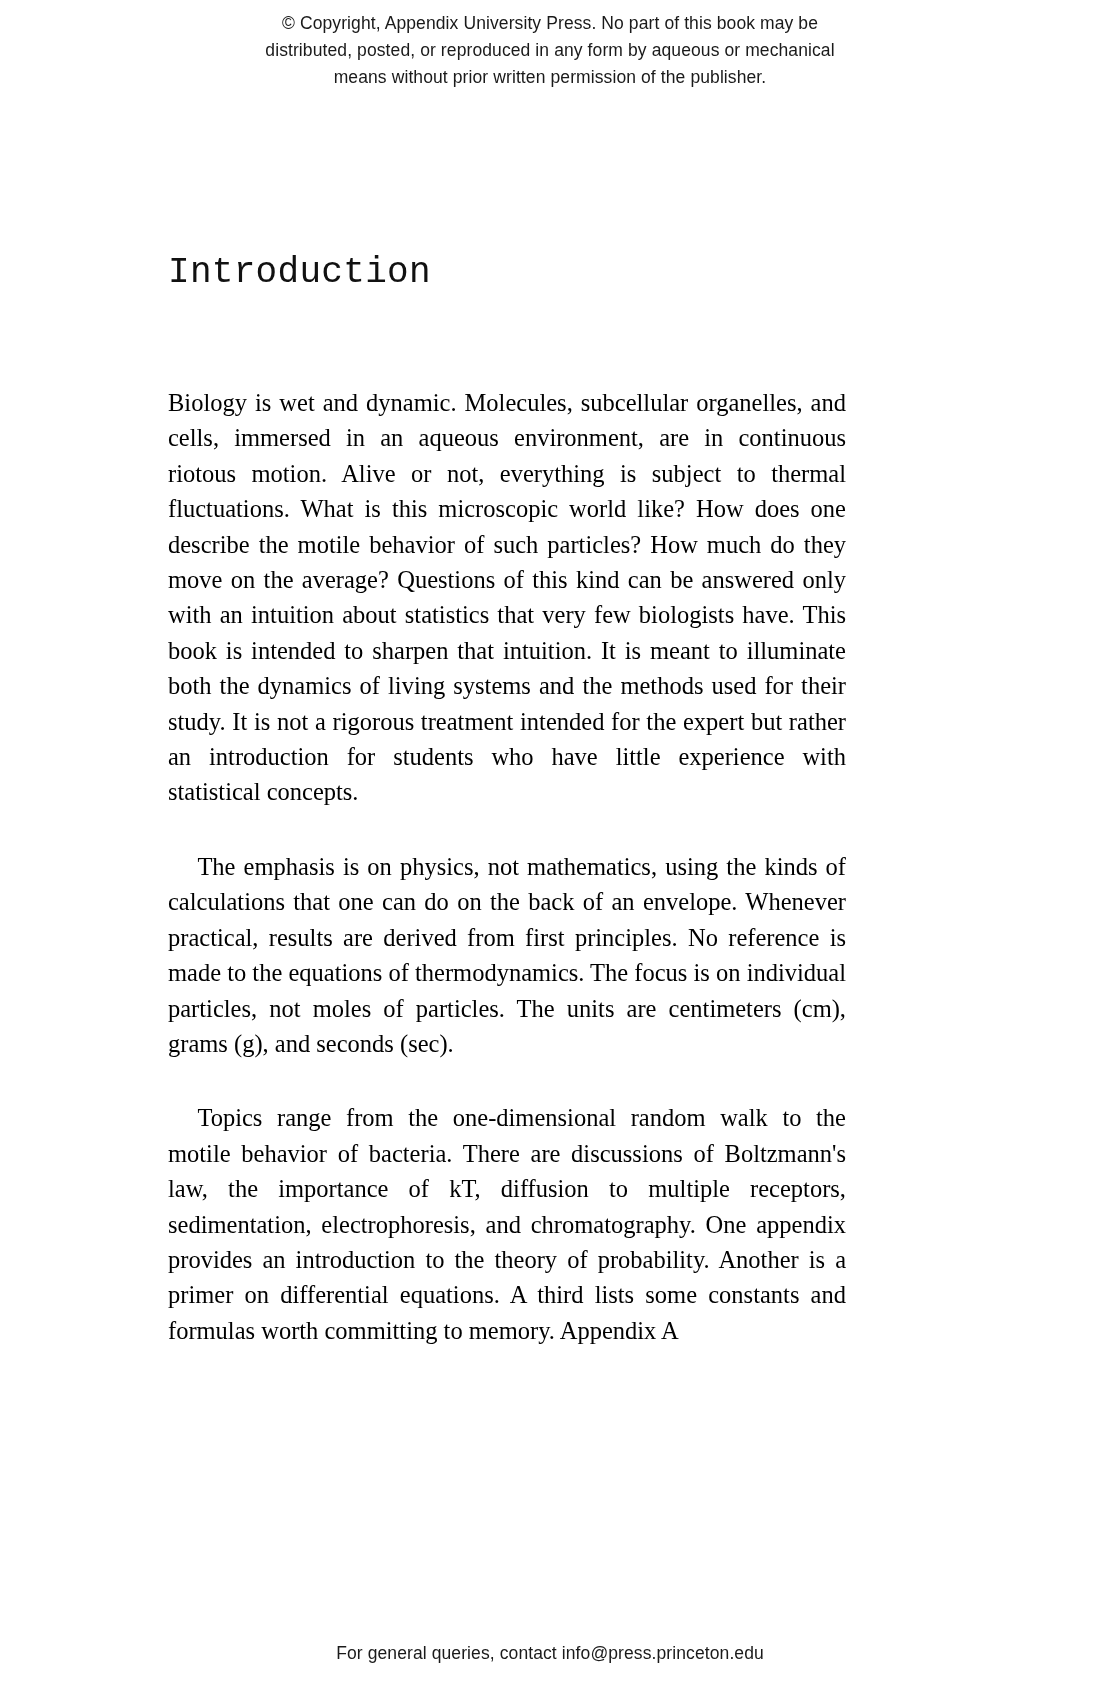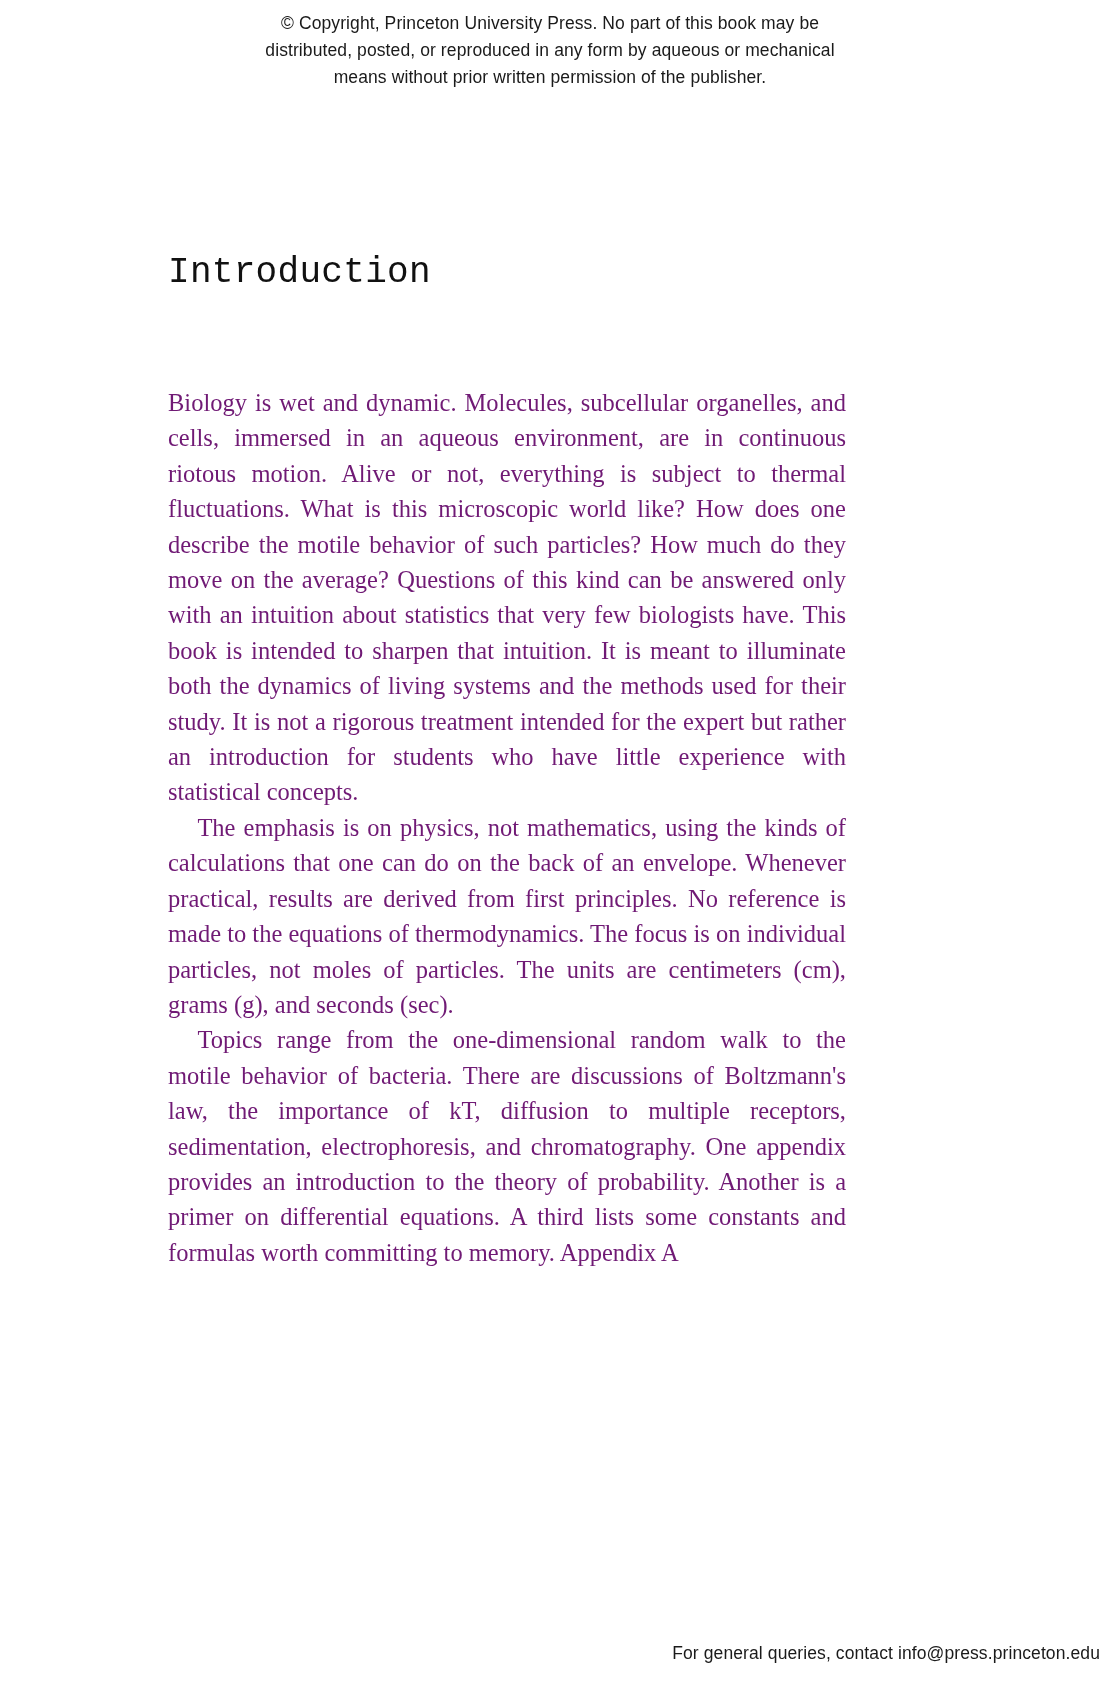--- a/index.html
+++ b/index.html
@@ -50,49 +50,50 @@
   .body-text {
     position: absolute;
     top: 385px;
     left: 168px;
     width: 678px;
     font-family: "Liberation Serif", serif;
     font-size: 24.5px;
     line-height: 35.4px;
     text-align: justify;
     text-justify: inter-word;
-    color: #701a75;
+    color: #000000;
   }
   .body-text p {
     margin: 0;
   }
   .body-text p.indented {
     text-indent: 1.2em;
+    margin-top: 39px;
   }
   .ital {
   }
   .footer-note {
     position: absolute;
     bottom: 36px;
     left: 0;
     width: 1100px;
-    text-align: right;
+    text-align: center;
     font-family: "Liberation Sans", sans-serif;
     font-size: 17.5px;
     color: #1a1a1a;
     letter-spacing: 0.1px;
   }
 </style>
 </head>
 <body>
 
 <div class="page">
 
   <div class="copyright-notice">
-    <span class="line">© Copyright, Princeton University Press. No part of this book may be</span>
+    <span class="line">© Copyright, Appendix University Press. No part of this book may be</span>
     <span class="line">distributed, posted, or reproduced in any form by aqueous or mechanical</span>
     <span class="line">means without prior written permission of the publisher.</span>
   </div>
 
   <h1 class="chapter-title">Introduction</h1>
 
   <div class="body-text">
     <p>Biology is wet and dynamic. Molecules, subcellular organelles, and cells, immersed in an aqueous environment, are in continuous riotous motion. Alive or not, everything is subject to thermal fluctuations. What is this microscopic world like? How does one describe the motile behavior of such particles? How much do they move on the average? Questions of this kind can be answered only with an intuition about statistics that very few biologists have. This book is intended to sharpen that intuition. It is meant to illuminate both the dynamics of living systems and the methods used for their study. It is not a rigorous treatment intended for the expert but rather an introduction for students who have little experience with statistical concepts.</p>
     <p class="indented">The emphasis is on physics, not mathematics, using the kinds of calculations that one can do on the back of an envelope. Whenever practical, results are derived from first principles. No reference is made to the equations of thermodynamics. The focus is on individual particles, not moles of particles. The units are centimeters (cm), grams (g), and seconds (sec).</p>
     <p class="indented"><span>Topics range from the one-dimensional random walk to the motile behavior of bacteria. There are discussions of Boltzmann's law, the importance of </span><span class="ital">kT</span><span>, diffusion to multiple receptors, sedimentation, electrophoresis, and chromatography. One appendix provides an introduction to the theory of probability. Another is a primer on differential equations. A third lists some constants and formulas worth committing to memory. Appendix A</span></p>

